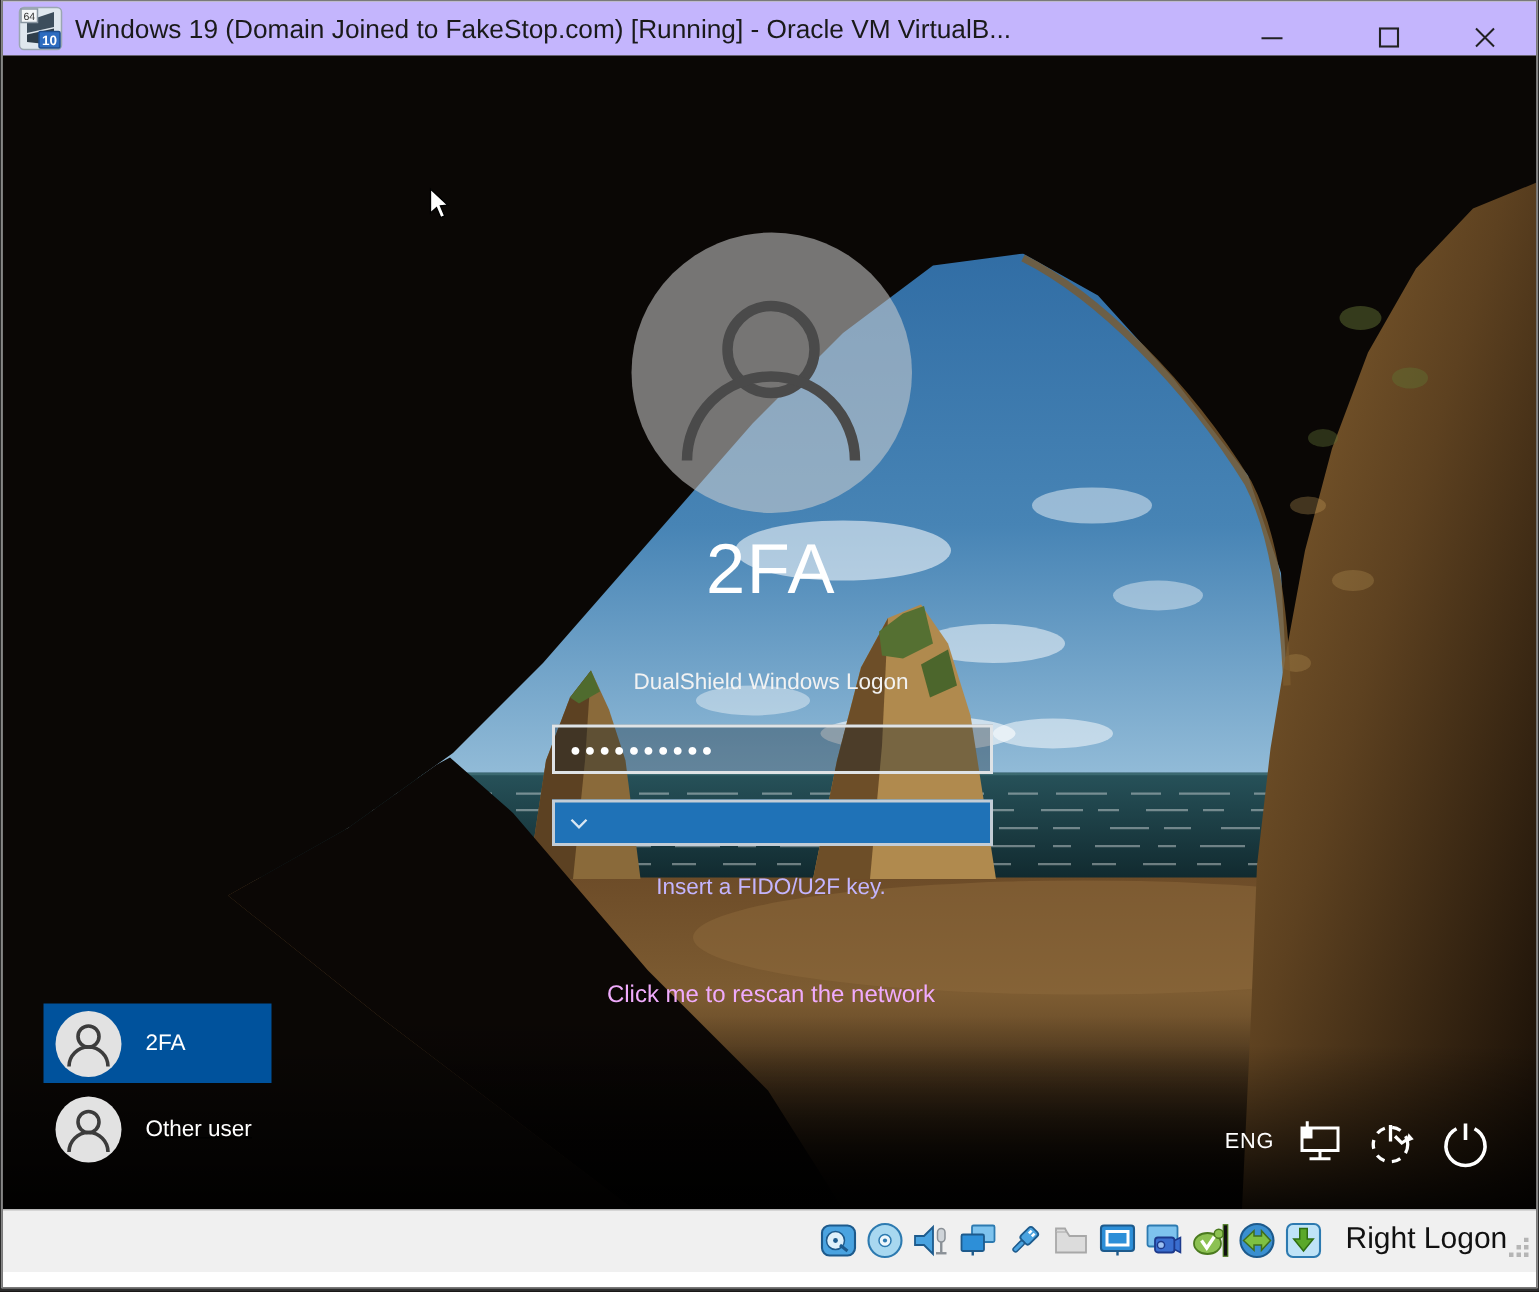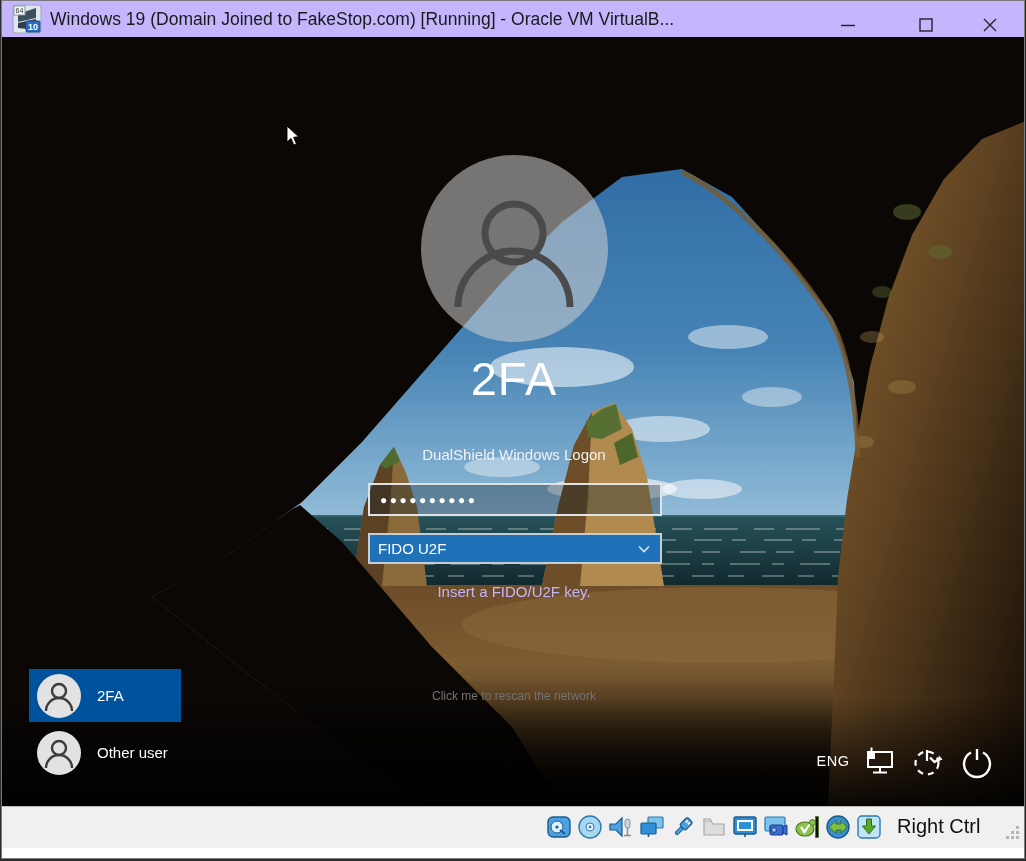--- a/index.html
+++ b/index.html
@@ -54,21 +54,21 @@
     background:#1f72b7; border:2px solid #c3cdd6;
     display:flex; align-items:center; padding:0 8px; cursor:default;
   }
   .dropdown .val { color:#ffffff; font-size:15px; flex:1; }
   .hint {
     position:absolute; left:0; top:546px; width:100%; text-align:center;
     font-size:15px; color:#c4b5fd;
   }
   .rescan {
     position:absolute; left:0; top:618px; width:100%; text-align:center;
-    font-size:12px; color:#737373; cursor:default;margin-top:34px;
+    font-size:16px; color:#f0abfc; cursor:default;
   }
   
   .tile {
     position:absolute; left:27px; width:152px; height:53px;
     display:flex; align-items:center; padding-left:8px; cursor:default;
   }
   .tile.sel { top:632px; background:#00529c; }
   .tile.other { top:689px; background:transparent;text-decoration:underline; }
   .tile .tile-avatar {
     width:44px; height:44px; border-radius:50%; background:#e2e2e2;
@@ -225,21 +225,20 @@
     </div>
 
     <div class="username">2FA</div>
     <div class="subtitle">DualShield Windows Logon</div>
 
     <div class="pwd-field">
       <span class="dots">●●●●●●●●●●</span>
     </div>
 
     <div class="dropdown">
-      <span class="val">FIDO U2F</span>
       <svg width="16" height="16" viewBox="0 0 16 16">
         <polyline points="3,5.5 8,10.5 13,5.5" fill="none" stroke="#d8e6f2" stroke-width="1.6"></polyline>
       </svg>
     </div>
 
     <div class="hint">Insert a FIDO/U2F key.</div>
     <div class="rescan">Click me to rescan the network</div>
 
     <div class="tile sel">
       <span class="tile-avatar">
@@ -353,21 +352,21 @@
         <circle cx="13" cy="13" r="11" fill="#3a8fd0" stroke="#1d5a8c" stroke-width="1.4"></circle>
         <polygon points="4,13 11,6.5 11,10 16,10 16,6.5 22,13 16,19.5 16,16 11,16 11,19.5" fill="#7ec043" stroke="#3f6e1c" stroke-width="1"></polygon>
       </svg>
 
       <svg class="sb-icon" viewBox="0 0 26 26">
         <rect x="2" y="2" width="22" height="22" rx="4" fill="#bfe3f7" stroke="#2d7ab0" stroke-width="1.4"></rect>
         <polygon points="13,20 6.5,12 10.5,12 10.5,5 15.5,5 15.5,12 19.5,12" fill="#5aa82a" stroke="#2f6e12" stroke-width="1"></polygon>
       </svg>
     </div>
 
-    <span class="hostkey">Right Ctrl</span>
+    <span class="hostkey">Right Logon</span>
 
     <span class="grip">
       <svg width="14" height="14" viewBox="0 0 14 14">
         <g fill="#b5b5b5">
           <rect x="10" y="0" width="3" height="3"></rect>
           <rect x="5" y="5" width="3" height="3"></rect>
             <rect x="10" y="5" width="3" height="3"></rect>
           <rect x="0" y="10" width="3" height="3"></rect>
             <rect x="5" y="10" width="3" height="3"></rect>
             <rect x="10" y="10" width="3" height="3"></rect>

